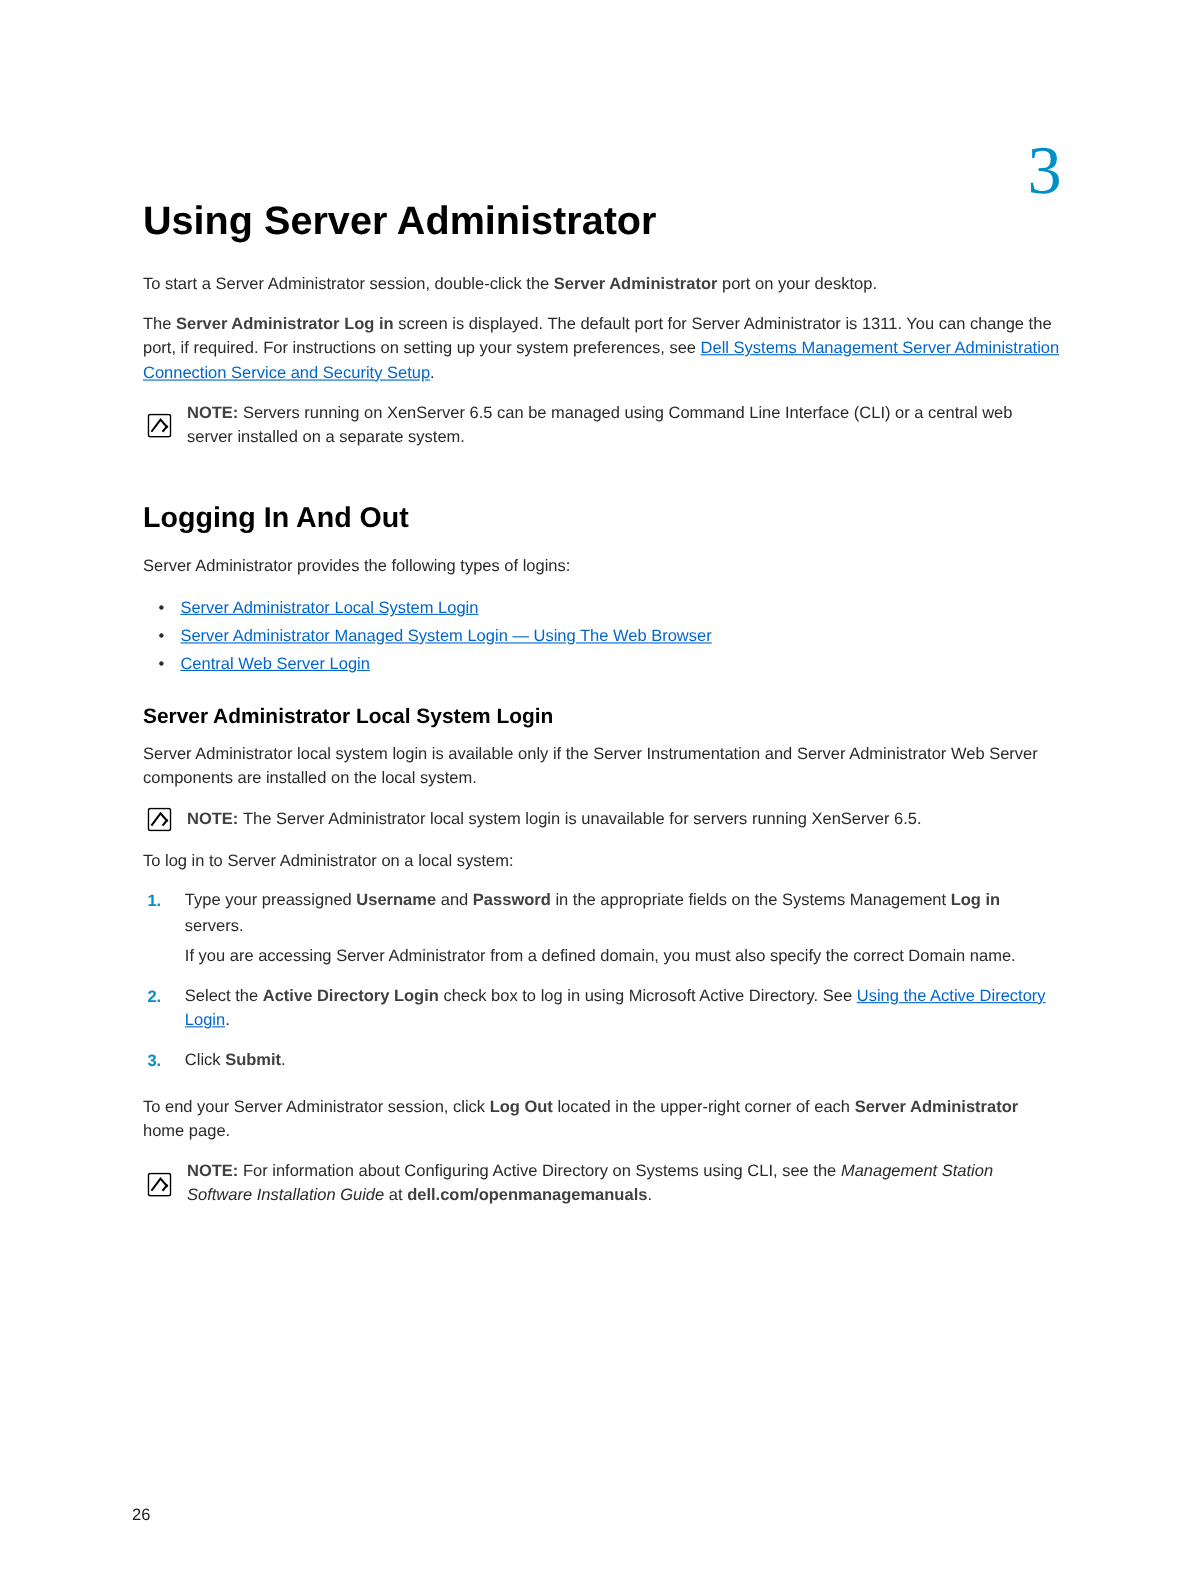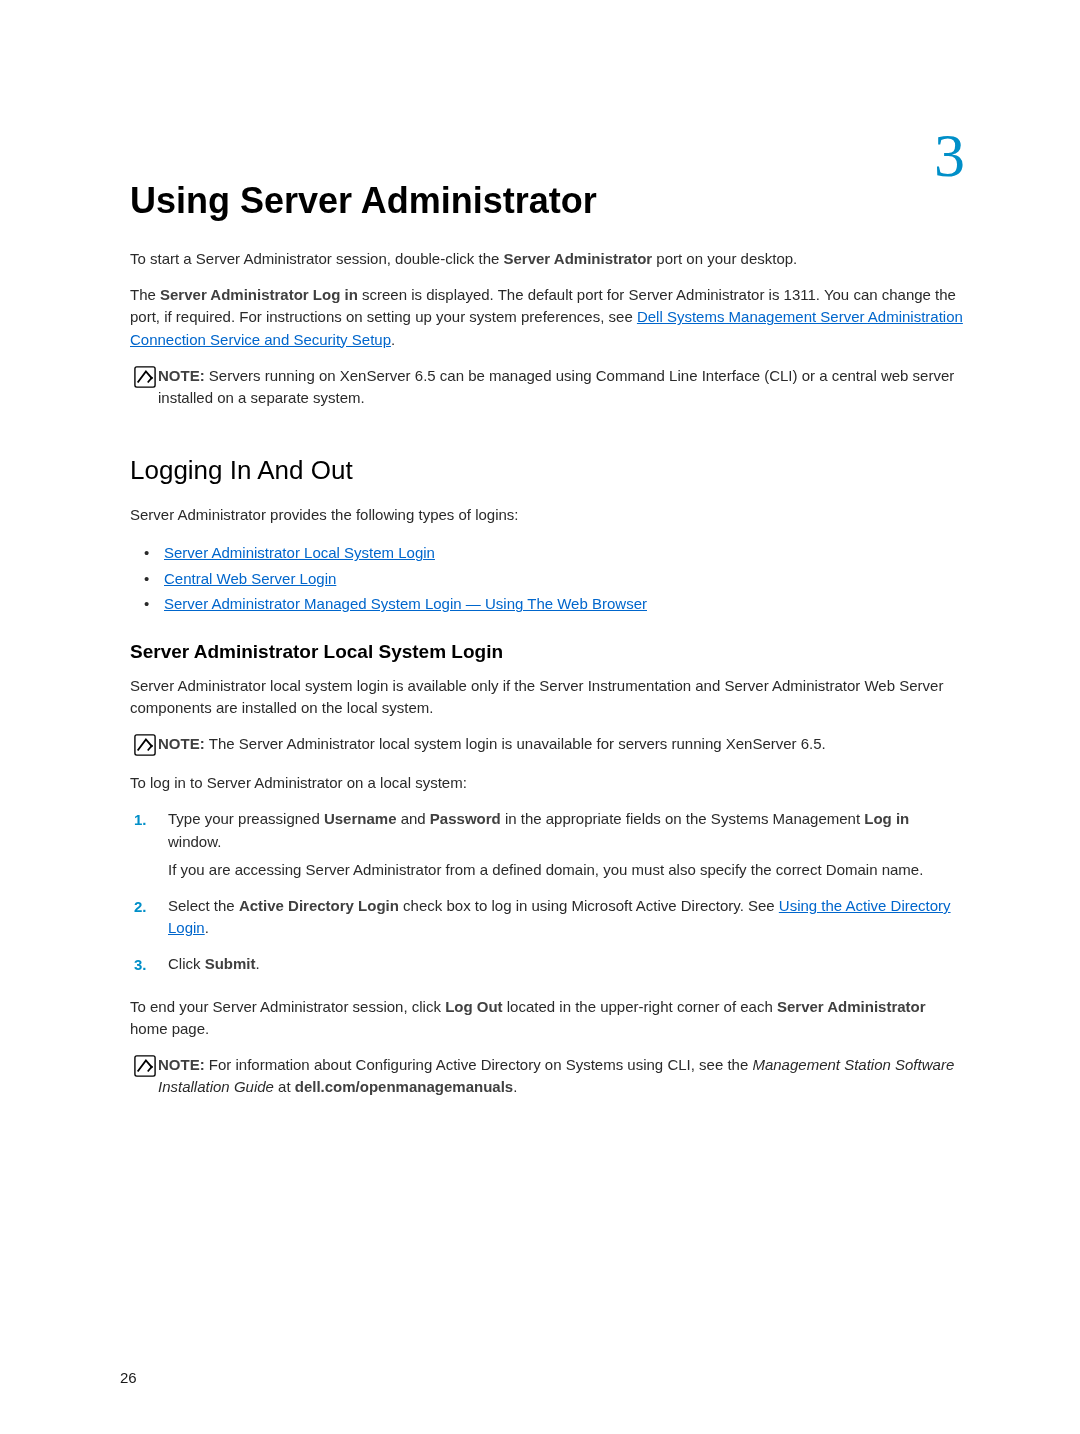--- a/index.html
+++ b/index.html
@@ -23,21 +23,21 @@
   }
   h1 {
     font-size: 36px;
     font-weight: 700;
     margin-top: 50px;
     margin-bottom: 26px;
     color: #000;
   }
   h2 {
     font-size: 26px;
-    font-weight: 400;
+    font-weight: 700;
     margin-top: 46px;
     margin-bottom: 18px;
     color: #000;
   }
   h3 {
     font-size: 19px;
     font-weight: 700;
     margin-top: 24px;
     margin-bottom: 12px;
     color: #000;
@@ -65,22 +65,22 @@
   }
   ul.bullets li::before {
     content: "•";
     position: absolute;
     left: -6px;
     top: 0;
     color: #2a2a2a;
   }
   .note {
     display: flex;
-    align-items: flex-start;
-    gap: 2px;
+    align-items: center;
+    gap: 14px;
     margin-bottom: 16px;
     padding-left: 4px;
   }
   .note-icon {
     width: 22px;
     height: 22px;
     flex-shrink: 0;
     margin-top: 1px;
   }
   .note-body {
@@ -140,22 +140,22 @@
     <span class="bold">NOTE: </span><span>Servers running on XenServer 6.5 can be managed using Command Line Interface (CLI) or a central web server installed on a separate system.</span>
   </div>
 </div>
 
 <h2>Logging In And Out</h2>
 
 <p>Server Administrator provides the following types of logins:</p>
 
 <ul class="bullets">
   <li><a href="#" class="link">Server Administrator Local System Login</a></li>
+  <li><a href="#" class="link">Server Administrator Managed System Login — Using The Web Browser</a></li>
   <li><a href="#" class="link">Central Web Server Login</a></li>
-  <li><a href="#" class="link">Server Administrator Managed System Login — Using The Web Browser</a></li>
 </ul>
 
 <h3>Server Administrator Local System Login</h3>
 
 <p>Server Administrator local system login is available only if the Server Instrumentation and Server Administrator Web Server components are installed on the local system.</p>
 
 <div class="note">
   <svg class="note-icon" viewBox="0 0 24 24">
     <rect x="1" y="1" width="22" height="22" rx="2" fill="none" stroke="#000" stroke-width="1.5"></rect>
     <path d="M4 18 L13 6 L20 14" fill="none" stroke="#000" stroke-width="2"></path>
@@ -166,21 +166,21 @@
   </div>
 </div>
 
 <p>To log in to Server Administrator on a local system:</p>
 
 <ol class="steps">
   <li>
     <span class="num">1.</span>
     <div class="step-body">
       <p>
-        <span>Type your preassigned </span><span class="bold">Username</span><span> and </span><span class="bold">Password</span><span> in the appropriate fields on the Systems Management </span><span class="bold">Log in</span><span> window.</span>
+        <span>Type your preassigned </span><span class="bold">Username</span><span> and </span><span class="bold">Password</span><span> in the appropriate fields on the Systems Management </span><span class="bold">Log in</span><span> servers.</span>
       </p>
       <p>If you are accessing Server Administrator from a defined domain, you must also specify the correct Domain name.</p>
     </div>
   </li>
   <li>
     <span class="num">2.</span>
     <div class="step-body">
       <p>
         <span>Select the </span><span class="bold">Active Directory Login</span><span> check box to log in using Microsoft Active Directory. See </span><a href="#" class="link">Using the Active Directory Login</a><span>.</span>
       </p>

